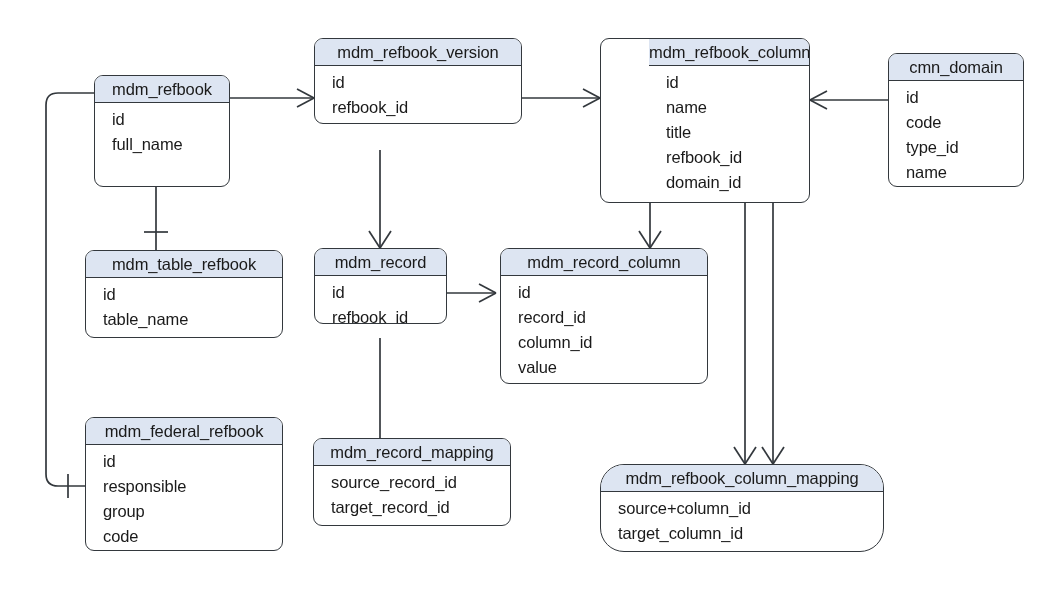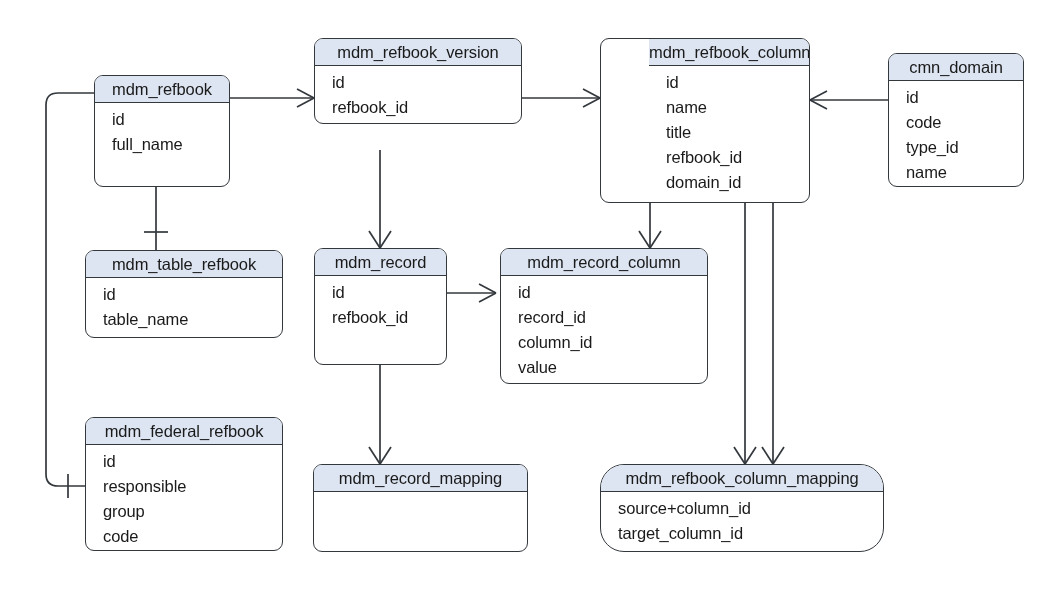--- a/index.html
+++ b/index.html
@@ -166,21 +166,21 @@
           <div class="entity-field">name</div>
         </div>
       </div>
       <div class="entity" style="left: 85px; top: 250px; width: 198px; height: 88px;">
         <div class="entity-title">mdm_table_refbook</div>
         <div class="entity-fields">
           <div class="entity-field">id</div>
           <div class="entity-field">table_name</div>
         </div>
       </div>
-      <div class="entity" style="left: 314px; top: 248px; width: 133px; height: 117px;">
+      <div class="entity" style="left: 314px; top: 248px; width: 133px; height: 76px;">
         <div class="entity-title">mdm_record</div>
         <div class="entity-fields">
           <div class="entity-field">id</div>
           <div class="entity-field">refbook_id</div>
         </div>
       </div>
       <div class="entity" style="left: 500px; top: 248px; width: 208px; height: 136px;">
         <div class="entity-title">mdm_record_column</div>
         <div class="entity-fields">
           <div class="entity-field">id</div>
@@ -191,22 +191,26 @@
       </div>
       <div class="entity" style="left: 85px; top: 417px; width: 198px; height: 134px;">
         <div class="entity-title">mdm_federal_refbook</div>
         <div class="entity-fields">
           <div class="entity-field">id</div>
           <div class="entity-field">responsible</div>
           <div class="entity-field">group</div>
           <div class="entity-field">code</div>
         </div>
       </div>
-      <div class="entity" style="left: 313px; top: 464px; width: 215px; height: 88px;">
+      <div class="entity" style="left: 313px; top: 438px; width: 198px; height: 88px;">
         <div class="entity-title">mdm_record_mapping</div>
+        <div class="entity-fields">
+          <div class="entity-field">source_record_id</div>
+          <div class="entity-field">target_record_id</div>
+        </div>
       </div>
       <div class="entity" style="left: 600px; top: 464px; width: 284px; height: 88px; border-radius: 24px;">
         <div class="entity-title">mdm_refbook_column_mapping</div>
         <div class="entity-fields">
           <div class="entity-field">source+column_id</div>
           <div class="entity-field">target_column_id</div>
         </div>
       </div>
     </div>
 

